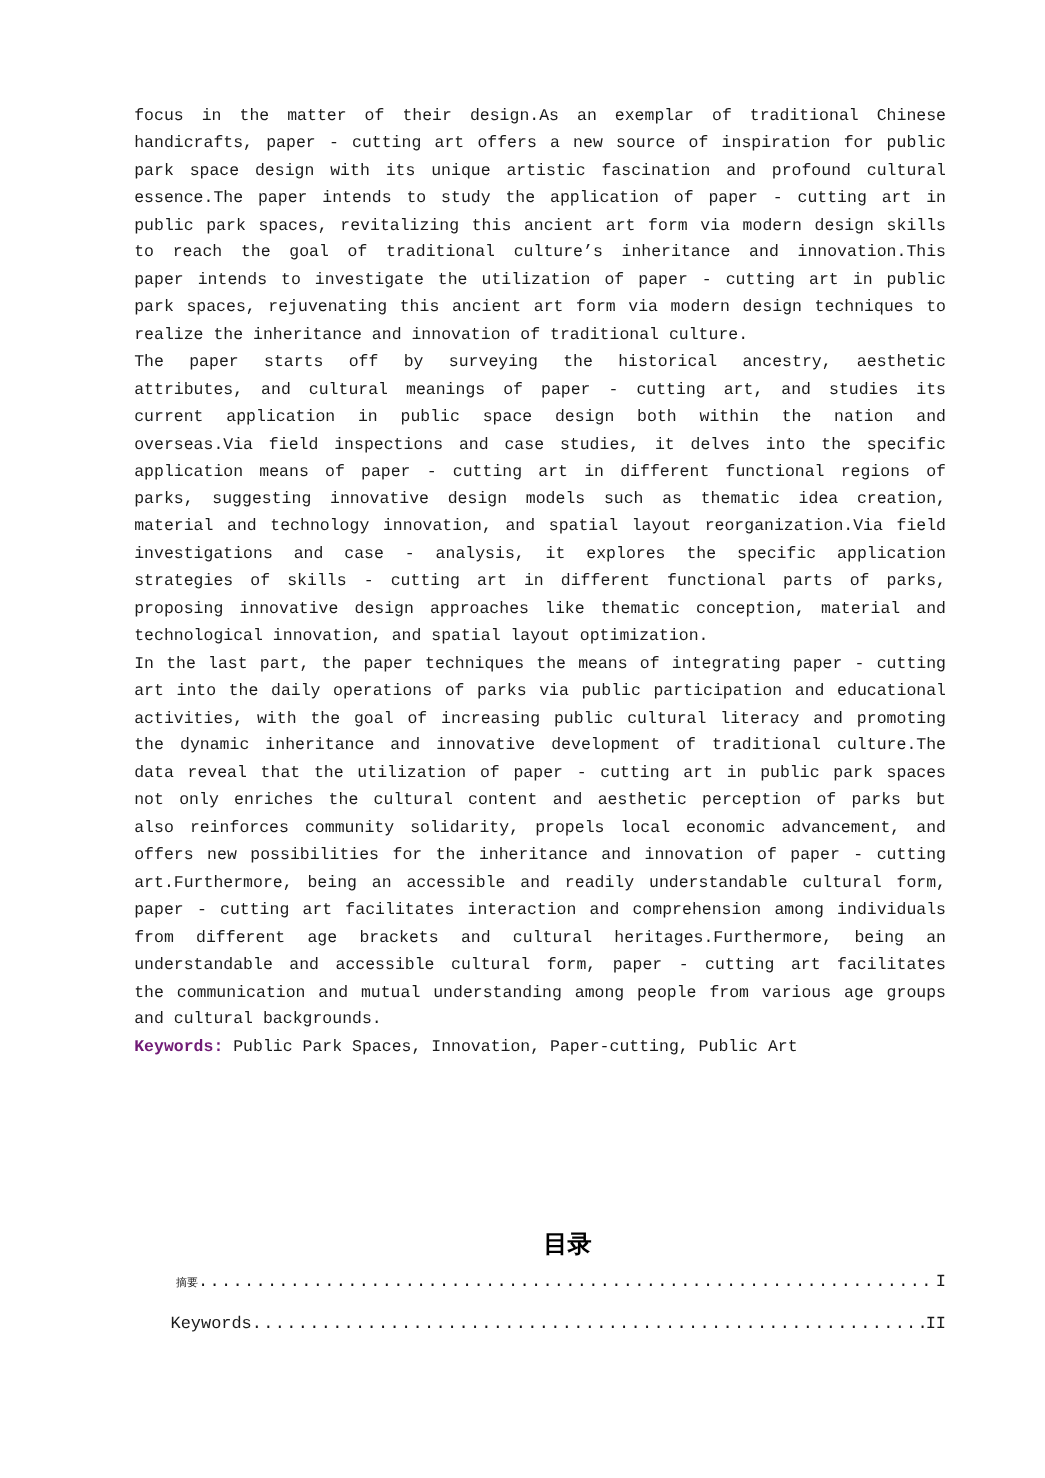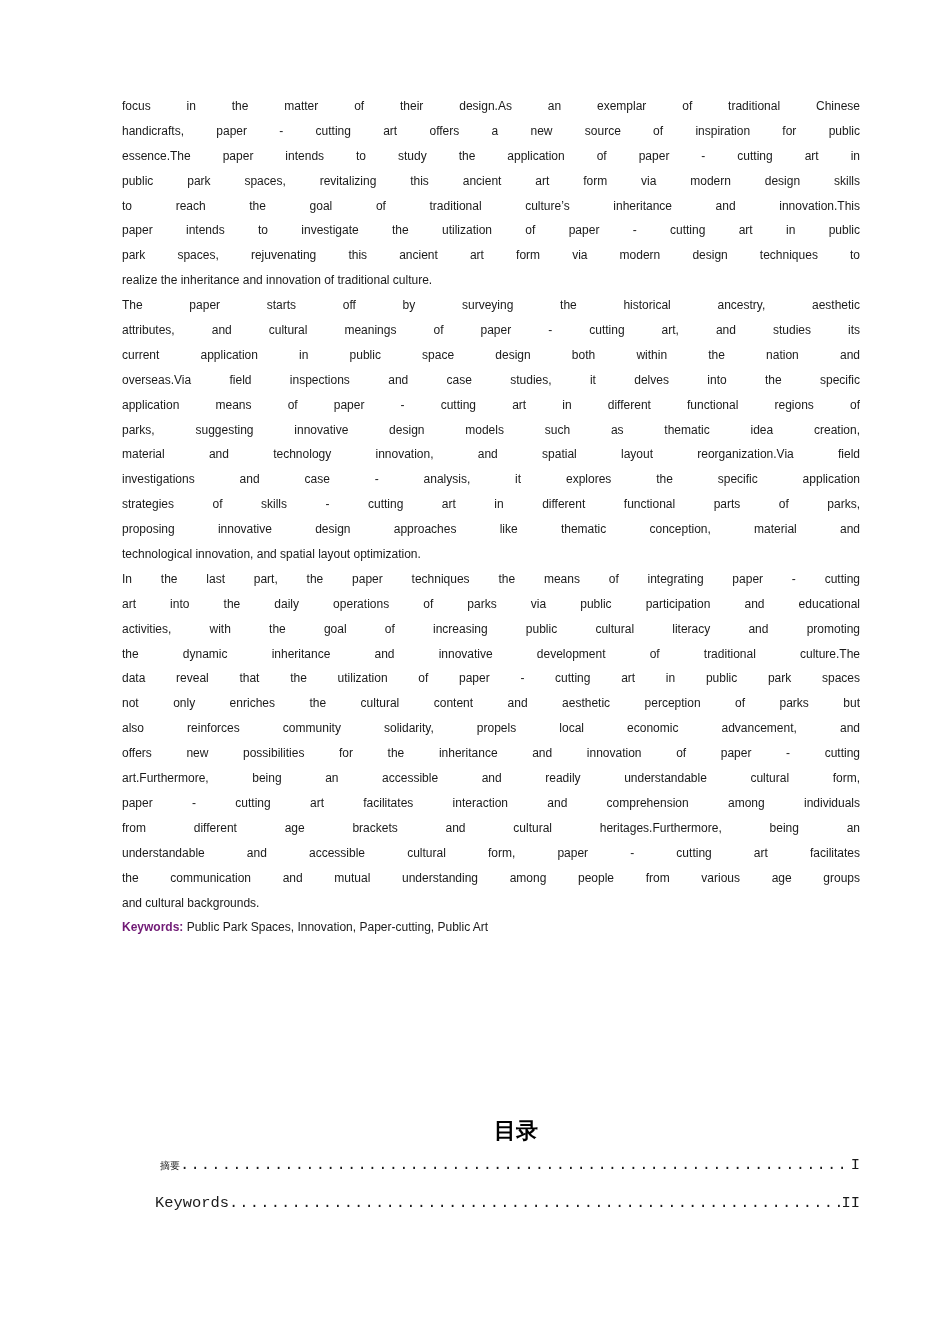--- a/index.html
+++ b/index.html
@@ -2,22 +2,22 @@
 <html><head>
   <meta charset="utf-8">
   <style>
     html, body { margin: 0; padding: 0; background: #ffffff; }
     body { width: 950px; height: 1344px; position: relative; overflow: hidden; }
     .page {
       position: absolute; left: 0; top: 0; width: 950px; height: 1344px; background: #fff;
     }
     .body-text {
       position: absolute; left: 122px; top: 94px; width: 738px;
-      font-family: Liberation Sans, sans-serif;
-      font-size: 12px; color: #1a1a1a;
+      font-family: Liberation Mono, monospace;
+      font-size: 15px; color: #1a1a1a;
     }
     .line {
       display: block; height: 24.9px; line-height: 24.9px;
       text-align: justify; text-align-last: justify; white-space: nowrap;
       overflow: hidden;
     }
     .line.last { text-align-last: left; }
     .kw-label { font-weight: bold; color: #701a75; }
     .toc-title {
       position: absolute; left: 0; width: 1032px; top: 1116px; text-align: center;
@@ -31,20 +31,21 @@
     .toc-row .dots::after { content: "................................................................................................................................"; }
     .toc-label-cn { font-family: "DejaVu Serif", serif; font-size: 10px; }
   </style>
 </head>
 <body>
 
 <div class="page">
   <div class="body-text">
     <span class="line">focus in the matter of their design.As an exemplar of traditional Chinese</span>
     <span class="line">handicrafts, paper - cutting art offers a new source of inspiration for public</span>
+    <span class="line">park space design with its unique artistic fascination and profound cultural</span>
     <span class="line">essence.The paper intends to study the application of paper - cutting art in</span>
     <span class="line">public park spaces, revitalizing this ancient art form via modern design skills</span>
     <span class="line">to reach the goal of traditional culture’s inheritance and innovation.This</span>
     <span class="line">paper intends to investigate the utilization of paper - cutting art in public</span>
     <span class="line">park spaces, rejuvenating this ancient art form via modern design techniques to</span>
     <span class="line last">realize the inheritance and innovation of traditional culture.</span>
     <span class="line">The paper starts off by surveying the historical ancestry, aesthetic</span>
     <span class="line">attributes, and cultural meanings of paper - cutting art, and studies its</span>
     <span class="line">current application in public space design both within the nation and</span>
     <span class="line">overseas.Via field inspections and case studies, it delves into the specific</span>

